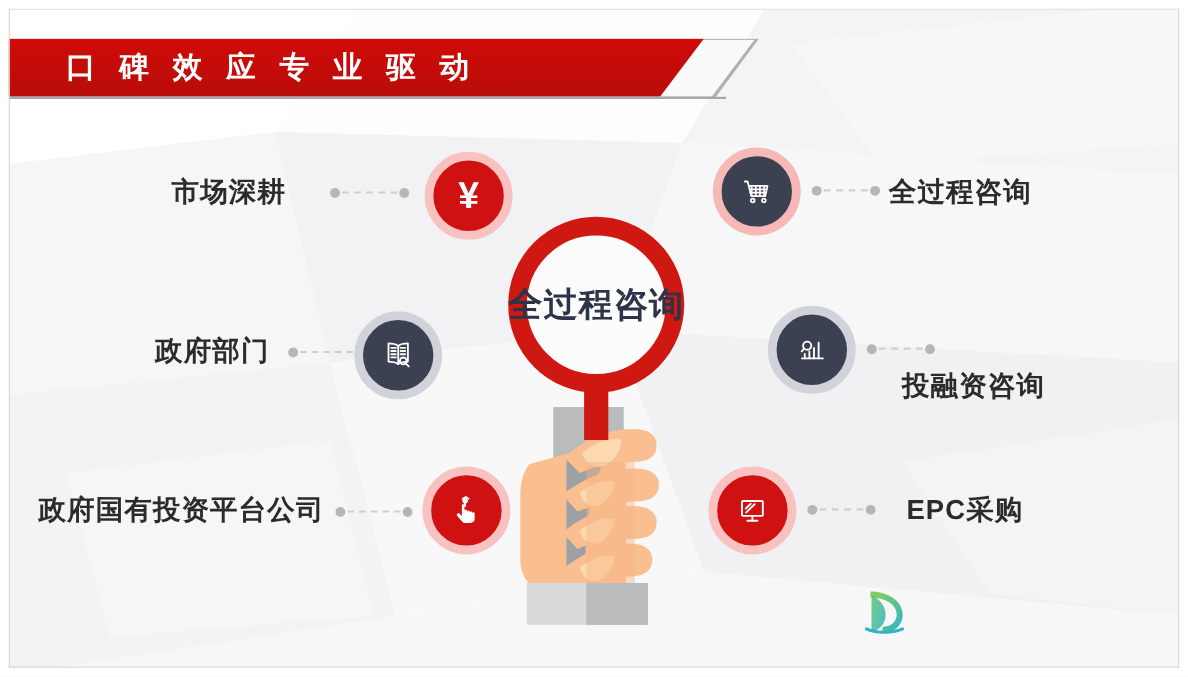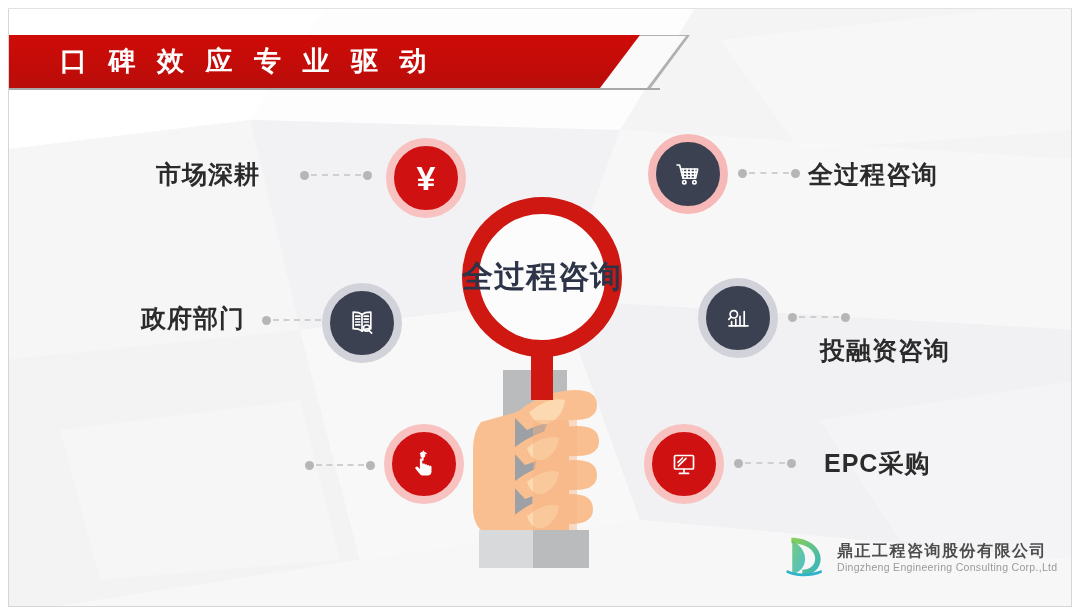--- a/index.html
+++ b/index.html
@@ -150,20 +150,21 @@
         <path d="M18 9.5c2.6-2 5.6-2.3 8.8-2.3v16.5c-3.2 0-6.2.3-8.8 2.3"></path>
         <path d="M18 9.5v16.5"></path>
         <path d="M11.7 11.2h4.1M11.7 14.1h4.1M11.7 17h4.1M11.7 19.9h4.1"></path>
         <path d="M20.2 11.2h4.1M20.2 14.1h4.1M20.2 17h4.1"></path>
         <circle cx="22.6" cy="23.1" r="3.1"></circle>
         <path d="M25 25.5l2.6 2.6"></path>
       </g>
     </svg>
   </div>
 
+  <div class="label left" style="left:20px;top:447px;width:275px;">政府国有投资平台公司</div>
   <div class="conn" style="left:305px;top:460px;width:70px;">
     <span class="dot"></span>
     <span class="dash"></span>
     <span class="dot"></span>
   </div>
   <div class="node red" style="left:384px;top:424px;width:80px;height:80px;">
     <svg class="glyph" width="32" height="32" viewBox="0 0 32 32">
       <g fill="#ffffff">
         <path d="M15.3 4.2a3 3 0 0 0-1.5 5.6v2.1c0 .5.4.9.9.9s.9-.4.9-.9V9.8a3 3 0 0 0-.3-5.6z"></path>
         <path d="M14.1 13.6v-2.1c0-.6-.5-1.1-1.1-1.1s-1.1.5-1.1 1.1v9.6l-2-2.1a1.5 1.5 0 0 0-2.2 2.1l4.6 5.3c.6.7 1.4 1.1 2.3 1.1h5.1c2.1 0 3.8-1.7 3.8-3.8v-4.9c0-.6-.5-1.1-1.1-1.1s-1.1.5-1.1 1.1v-.6c0-.6-.5-1.1-1.1-1.1s-1.1.5-1.1 1.1v-.8c0-.6-.5-1.1-1.1-1.1s-1.1.5-1.1 1.1v-.9c0-.6-.5-1.1-1.1-1.1s-1.1.5-1.1 1.1z"></path>
@@ -268,24 +269,20 @@
         </linearGradient>
         <linearGradient id="lg2" x1="0" y1="0" x2="1" y2="1">
           <stop offset="0" stop-color="#5fc36a"></stop>
             <stop offset="1" stop-color="#2fb3c9"></stop>
         </linearGradient>
       </defs>
       <path d="M8 4 C26 4 40 14 40 27 C40 38 31 45 20 45 L20 39 C28 39 34 34 34 27 C34 17 23 10 8 10 Z" fill="url(#lg1)"></path>
       <path d="M9 7 C9 7 23 14 23 27 C23 36 17 42 9 44 Z" fill="url(#lg2)" opacity=".85"></path>
       <path d="M4 41 C12 45 28 46 40 41" stroke="#2fb3c9" stroke-width="3" fill="none" stroke-linecap="round"></path>
     </svg>
-    <div class="logo-txt">
-      <div class="logo-cn">鼎正工程咨询股份有限公司</div>
-      <div class="logo-en">Dingzheng Engineering Consulting Corp.,Ltd</div>
-    </div>
   </div>
 
   <div class="frame-top"></div>
   <div class="frame-bottom"></div>
   <div class="frame-left"></div>
   <div class="frame-right"></div>
   <div class="frame-line-l"></div>
   <div class="frame-line-r"></div>
   <div class="frame-line-t"></div>
   <div class="frame-line-b"></div>

